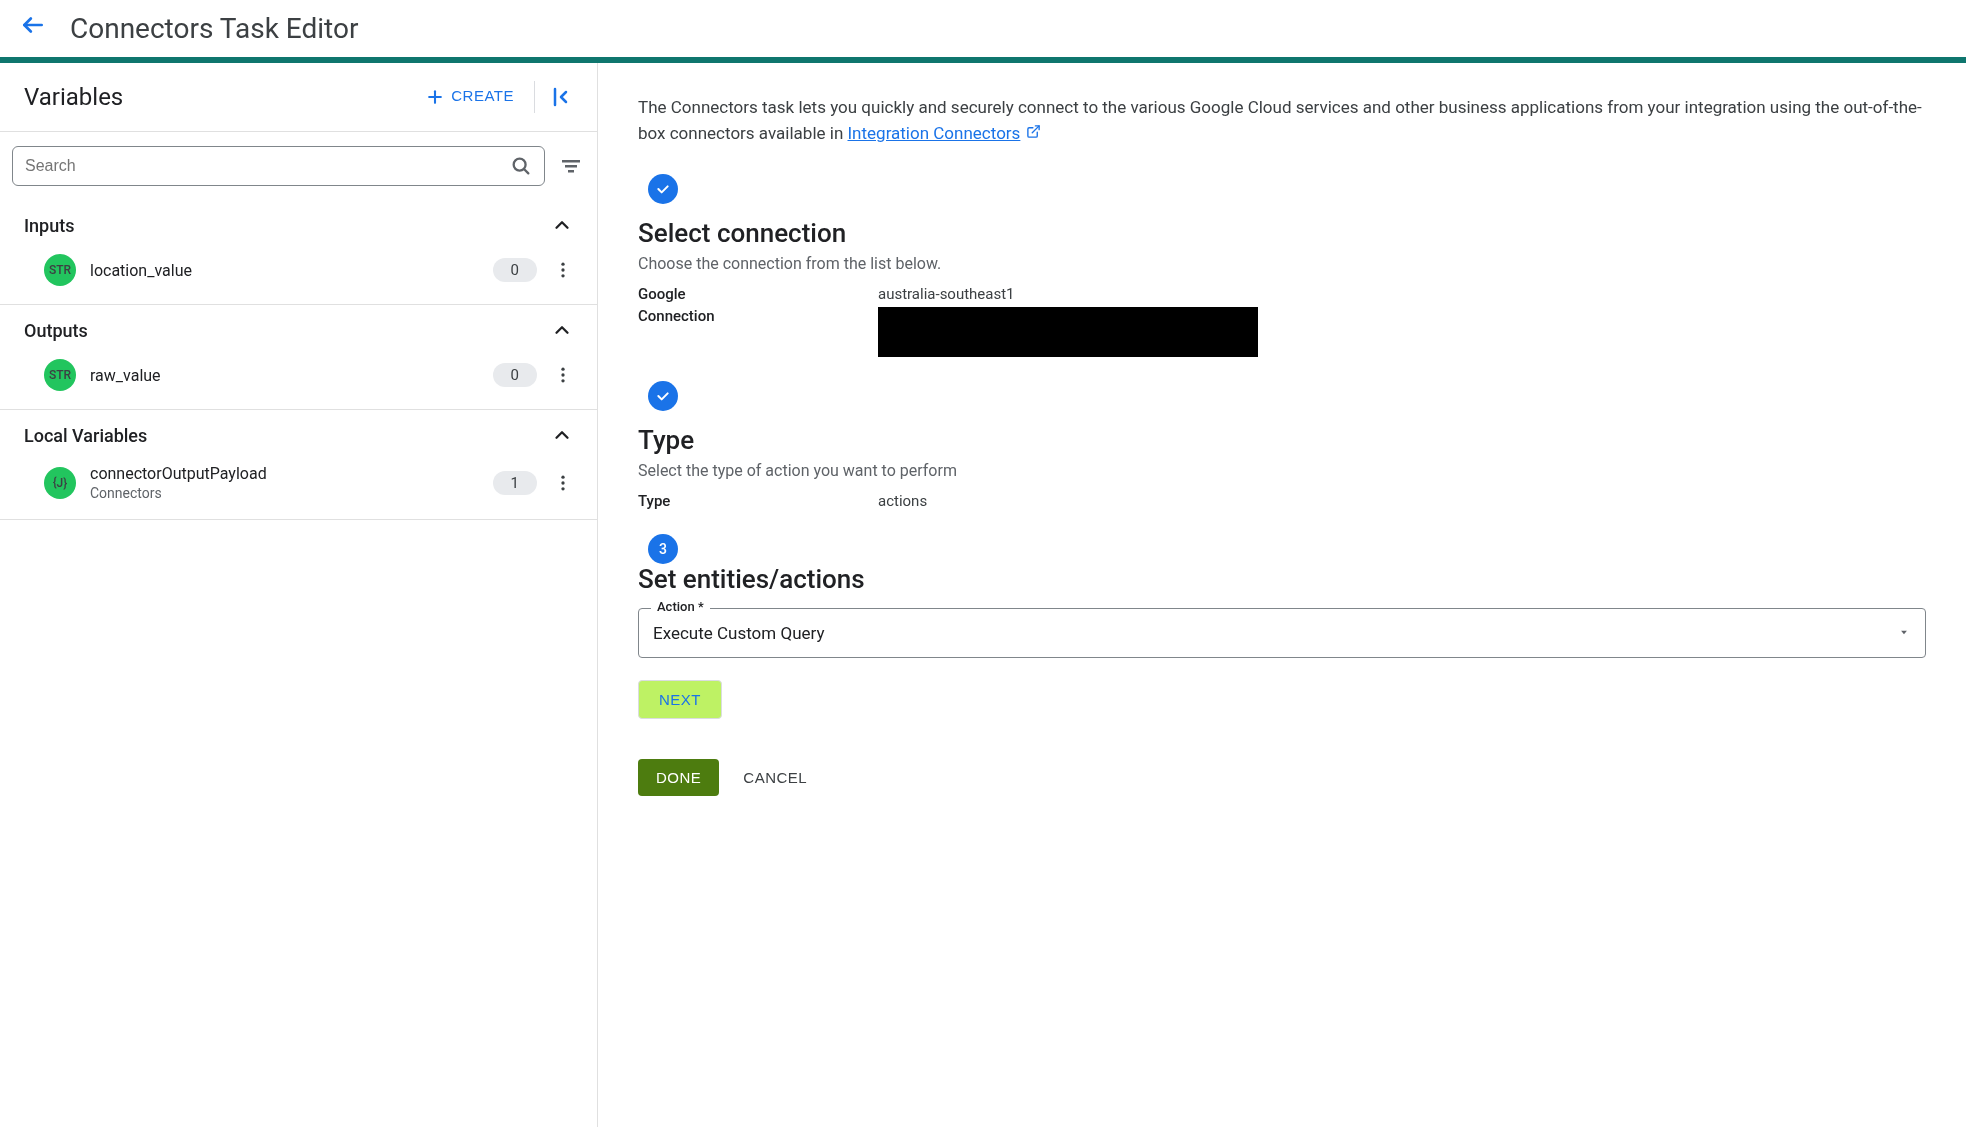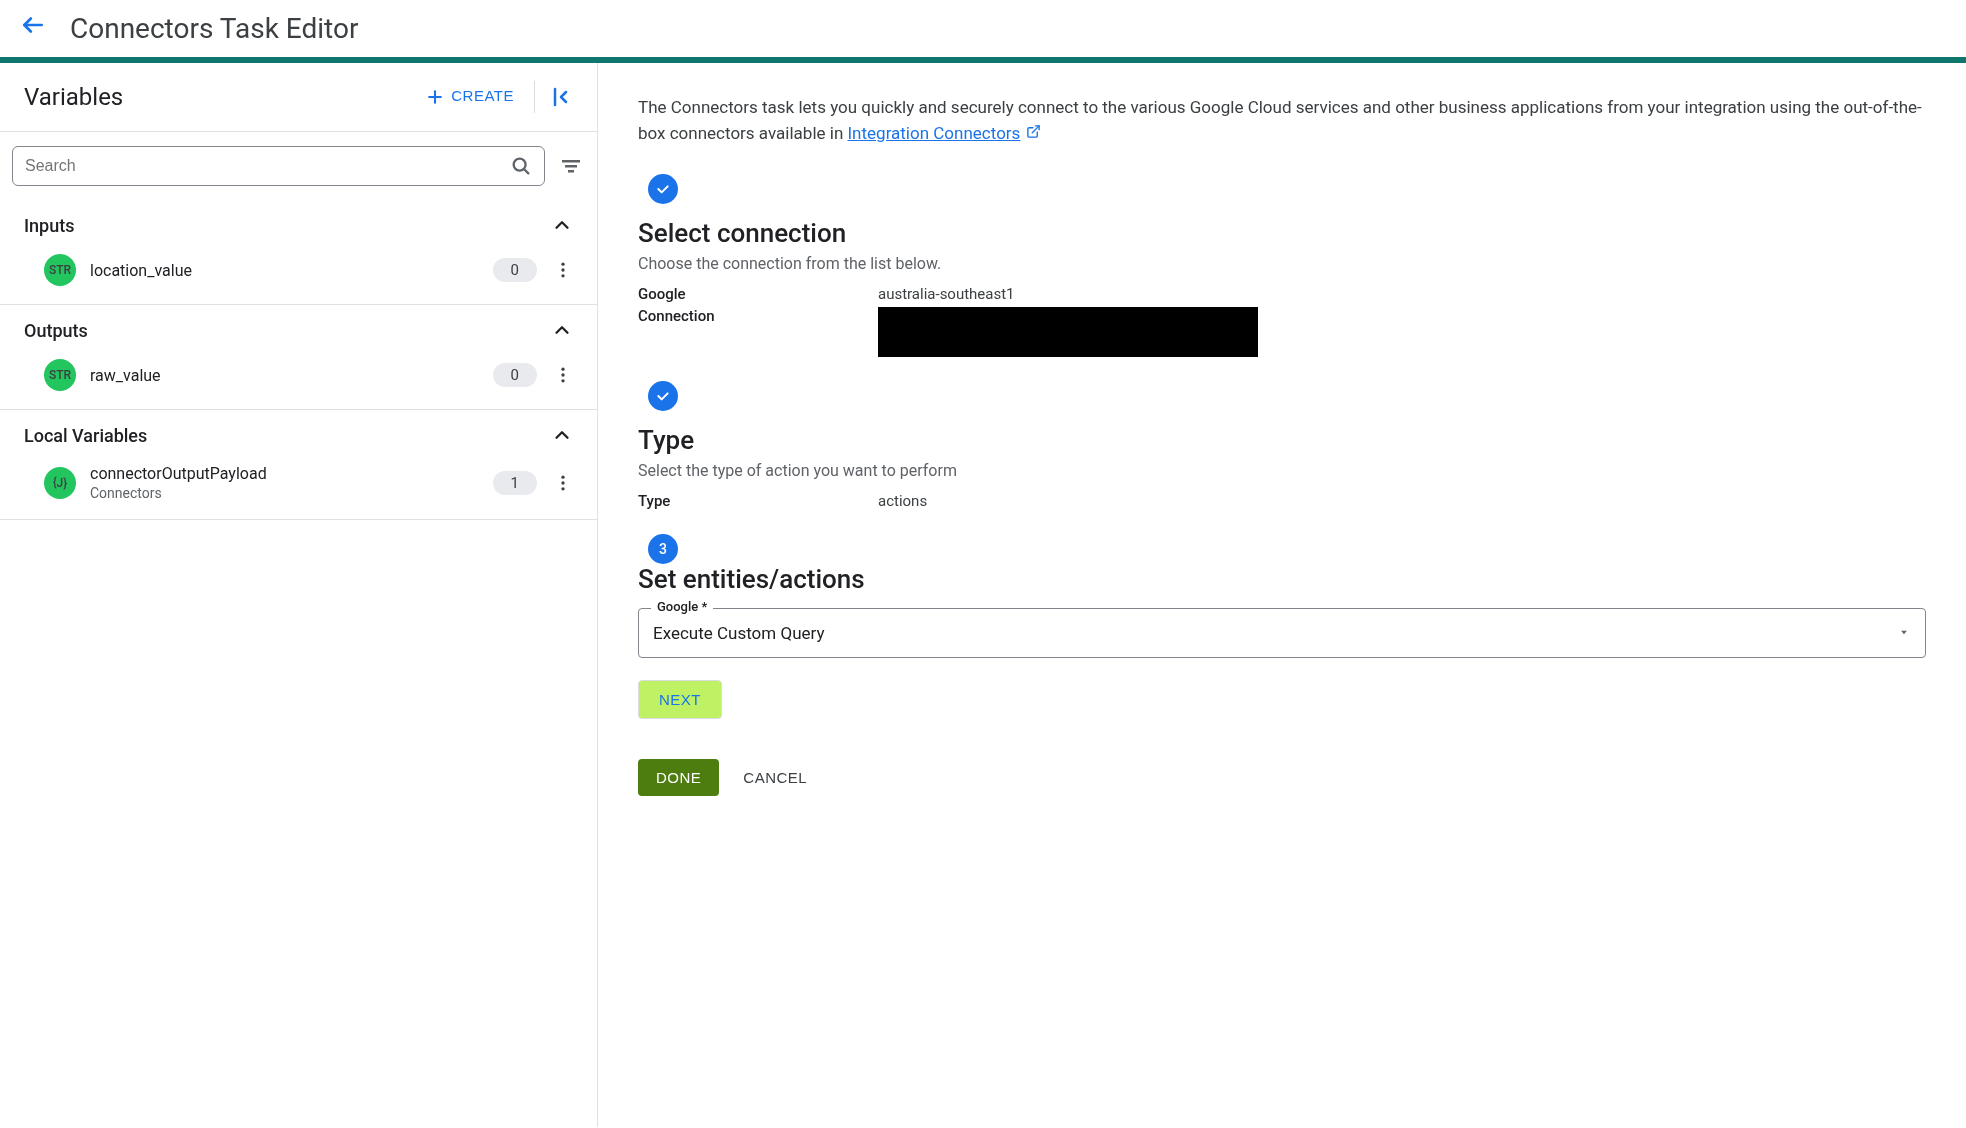--- a/index.html
+++ b/index.html
@@ -236,21 +236,21 @@
       </div>
     </div>
 
     <div class="step">
       <div class="step-icon-col">
         <div class="step-circle">3</div>
       </div>
       <div class="step-body">
         <div class="step-title">Set entities/actions</div>
         <div class="select-wrap">
-          <span class="select-label">Google *</span>
+          <span class="select-label">Action *</span>
           <span class="select-value">Execute Custom Query</span>
           <span class="select-arrow">
             <svg width="14" height="14" viewBox="0 0 24 24" fill="#5f6368">
                 <polygon points="7 10 12 16 17 10"></polygon>
               </svg>
           </span>
         </div>
         <button class="next-btn">NEXT</button>
       </div>
     </div>

